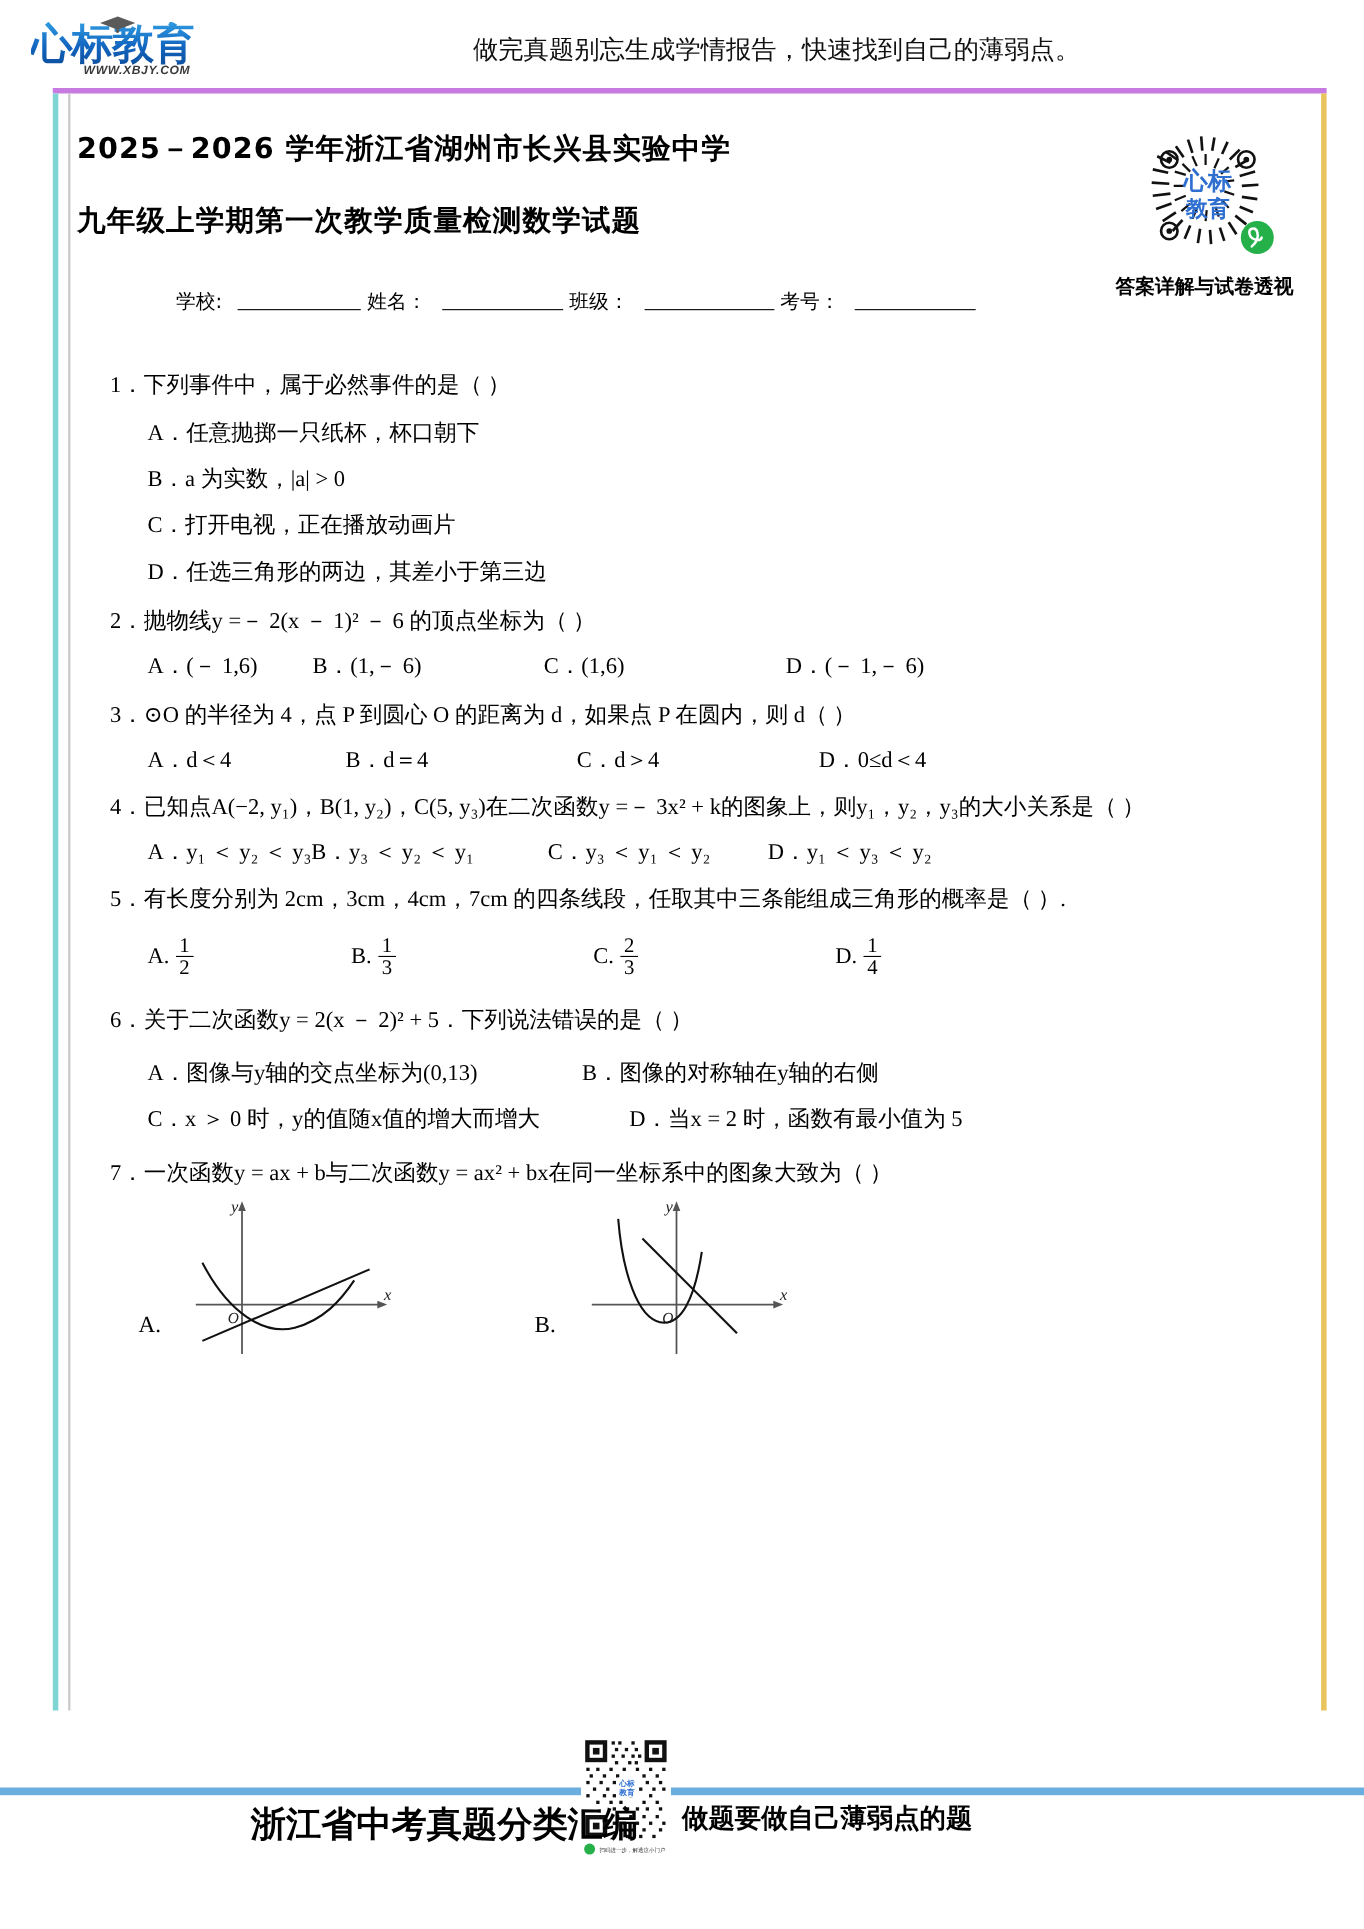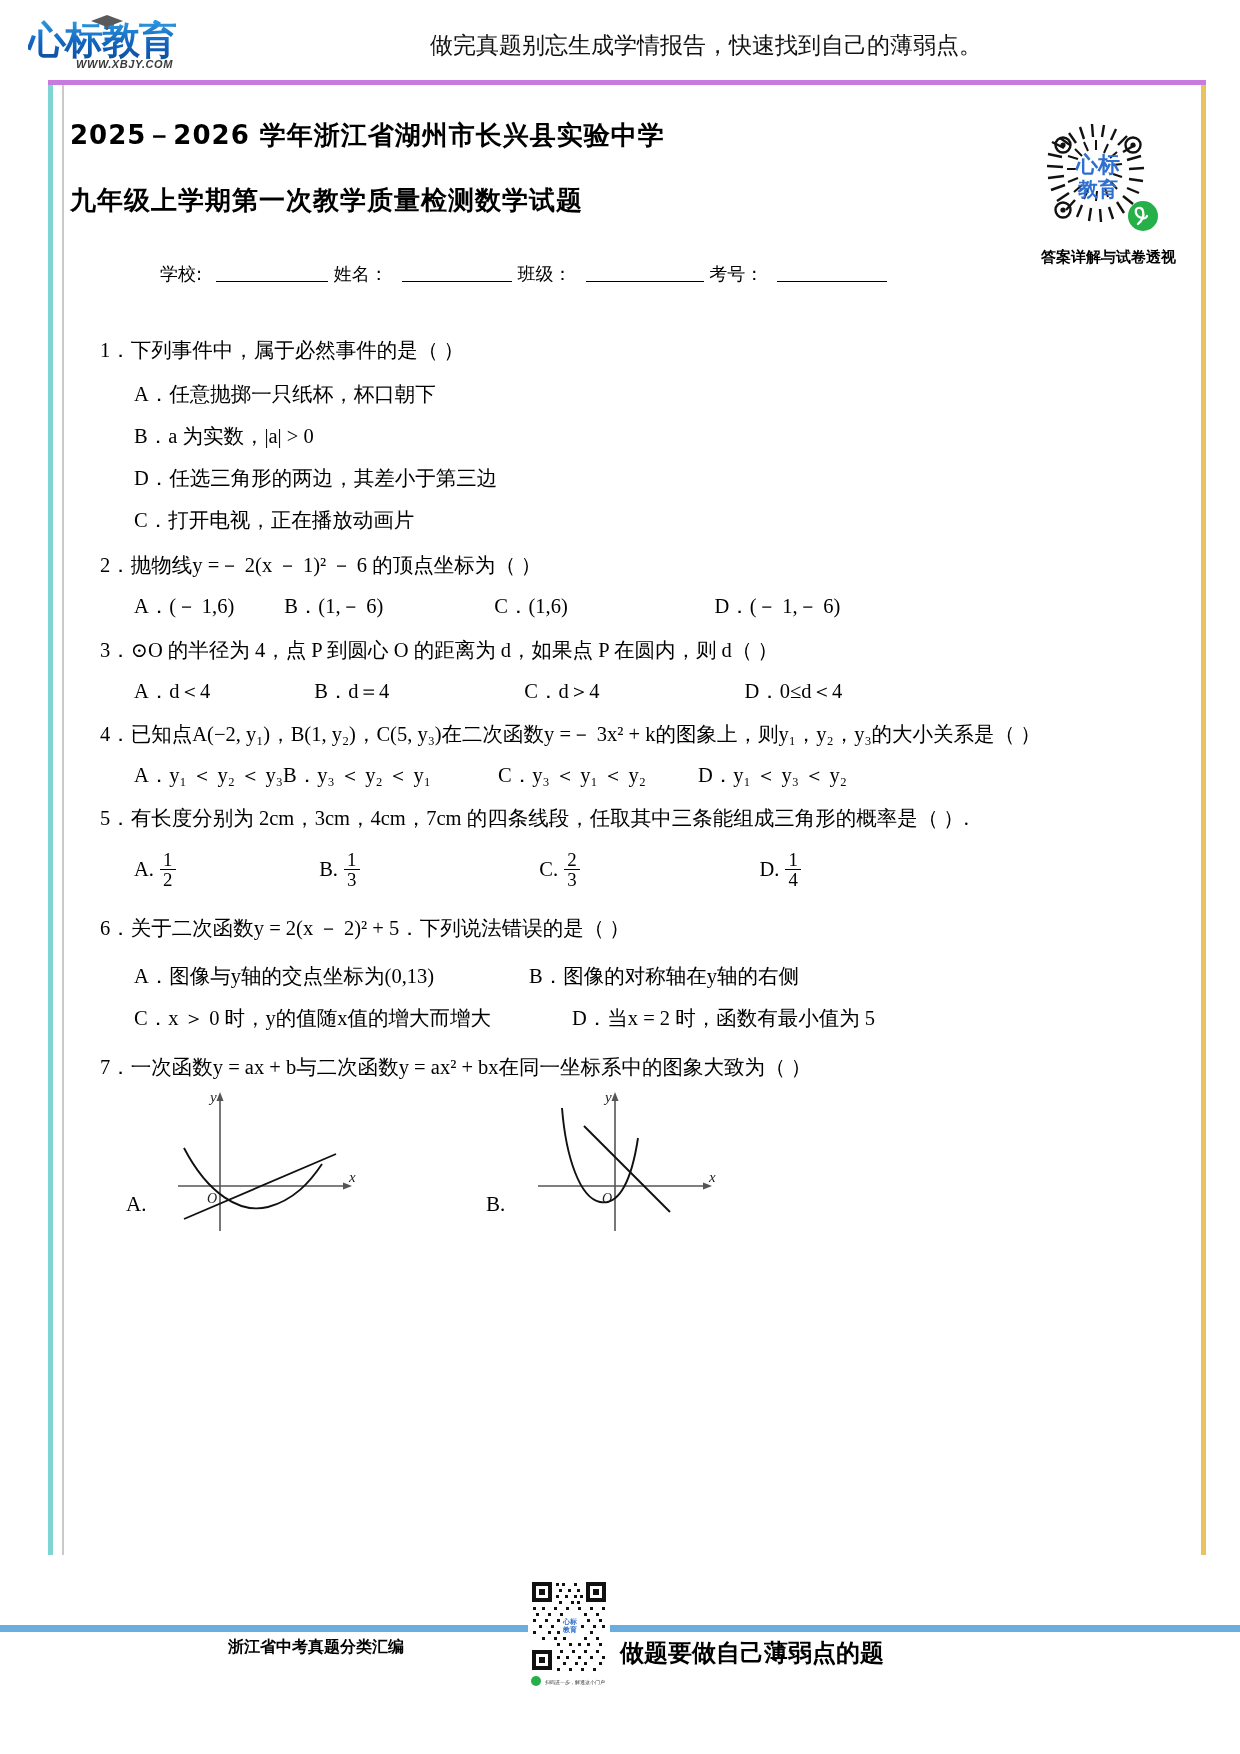--- a/index.html
+++ b/index.html
@@ -73,21 +73,21 @@
   }
   .title-l1{margin-top:26px;}
   .title-l2{margin-top:30px;}
 
   .qrbox{
     position:absolute;right:26px;top:20px;width:130px;height:132px;
   }
   .qr-label{
     position:absolute;right:14px;top:156px;
     font-family:"DejaVu Sans","Liberation Sans",sans-serif;
-    font-weight:bold;font-size:15px;color:#000;white-space:nowrap;
+    font-weight:bold;font-size:18px;color:#000;white-space:nowrap;
   }
 
   .infoline{
     margin-top:44px;
     padding-left:90px;
     font-family:"DejaVu Sans","Liberation Sans",sans-serif;
     font-size:18px;
     white-space:nowrap;
   }
   .infoline .fld{margin-right:14px;}
@@ -131,21 +131,21 @@
   }
 
   
   .foot-rule{
     position:absolute;left:0;top:1625px;width:1240px;height:7px;
     background:#6aaee0;
   }
   .foot-left{
     position:absolute;left:228px;top:1637px;
     font-family:"DejaVu Sans","Liberation Sans",sans-serif;
-    font-weight:bold;font-size:16px;color:#000;white-space:nowrap;
+    font-weight:bold;font-size:32px;color:#000;white-space:nowrap;
   }
   .foot-right{
     position:absolute;left:620px;top:1637px;
     font-family:"DejaVu Sans","Liberation Sans",sans-serif;
     font-weight:bold;font-size:24px;color:#000;white-space:nowrap;
   }
   .foot-qr{
     position:absolute;left:528px;top:1578px;width:82px;height:110px;
   }
 </style>
@@ -246,22 +246,22 @@
 
   <div class="body">
 
 
     <div class="q">
       <span class="q-text"><span>1．</span><span>下列事件中，属于必然事件的是（        ）</span></span>
     </div>
     <div class="opts">
       <span class="optrow" style="line-height:2.05">A．任意抛掷一只纸杯，杯口朝下</span>
       <span class="optrow" style="line-height:2.05">B．a 为实数，|a| &gt; 0</span>
+      <span class="optrow" style="line-height:2.05">C．打开电视，正在播放动画片</span>
       <span class="optrow" style="line-height:2.05">D．任选三角形的两边，其差小于第三边</span>
-      <span class="optrow" style="line-height:2.05">C．打开电视，正在播放动画片</span>
     </div>
 
     <div class="q" style="margin-top:8px">
       <span class="q-text"><span>2．</span><span>抛物线y =－ 2(x － 1)² － 6 的顶点坐标为（        ）</span></span>
     </div>
     <div class="opts" style="margin-top:8px">
       <span class="opt" style="width:145px">A．(－ 1,6)</span>
       <span class="opt" style="width:205px">B．(1,－ 6)</span>
       <span class="opt" style="width:215px">C．(1,6)</span>
       <span class="opt">D．(－ 1,－ 6)</span>

